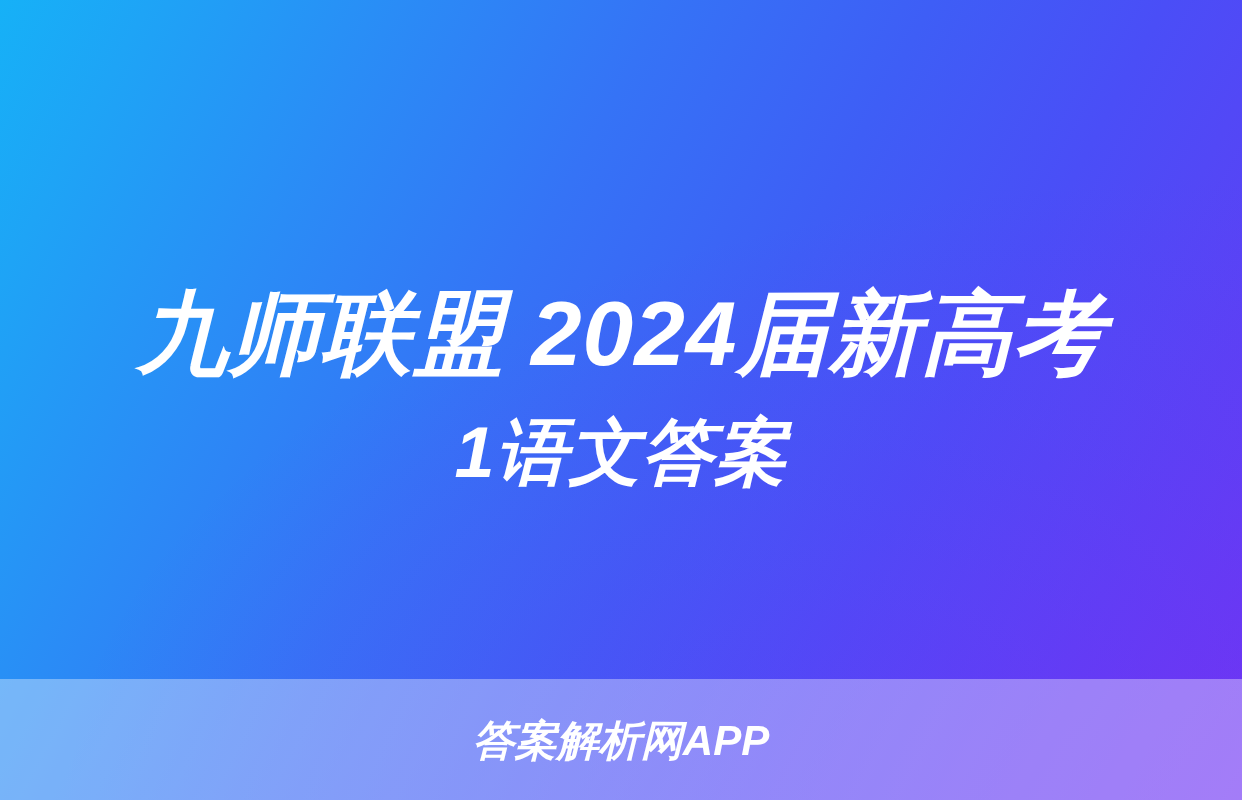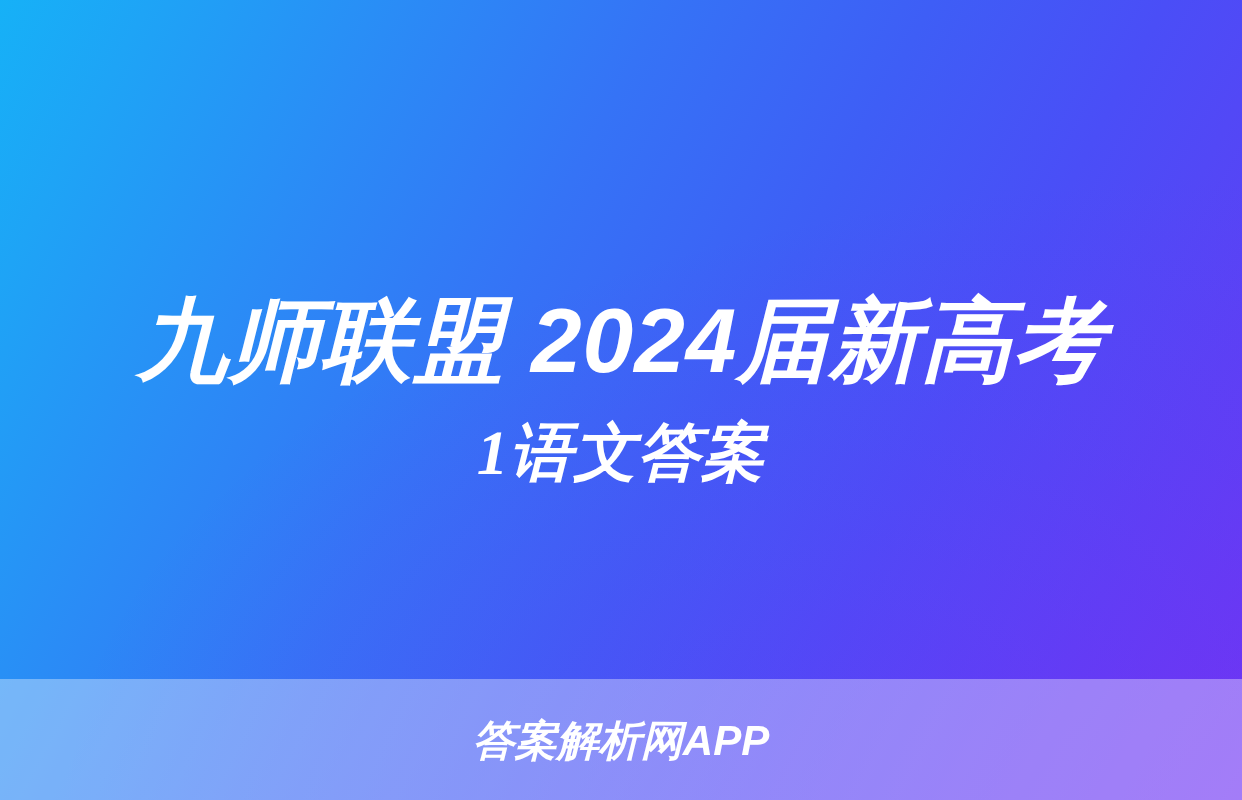--- a/index.html
+++ b/index.html
@@ -65,21 +65,21 @@
     font-size: 92px;
     line-height: 1.45;
     letter-spacing: 1px;
     text-align: center;
     white-space: nowrap;
     text-rendering: geometricPrecision;
   }
 
   .title-line.l1 { font-size: 91px; }
   .title-line.l2 { font-size: 91px; }
-  .title-line.l3 { font-size: 63px; font-family: Liberation Serif, serif; }
+  .title-line.l3 { font-size: 72px; }
 
   
   #footer-band {
     position: absolute;
     left: 0;
     top: 679px;
     width: 1242px;
     height: 121px;
     z-index: 3;
     background: rgba(255, 255, 255, 0.36);

